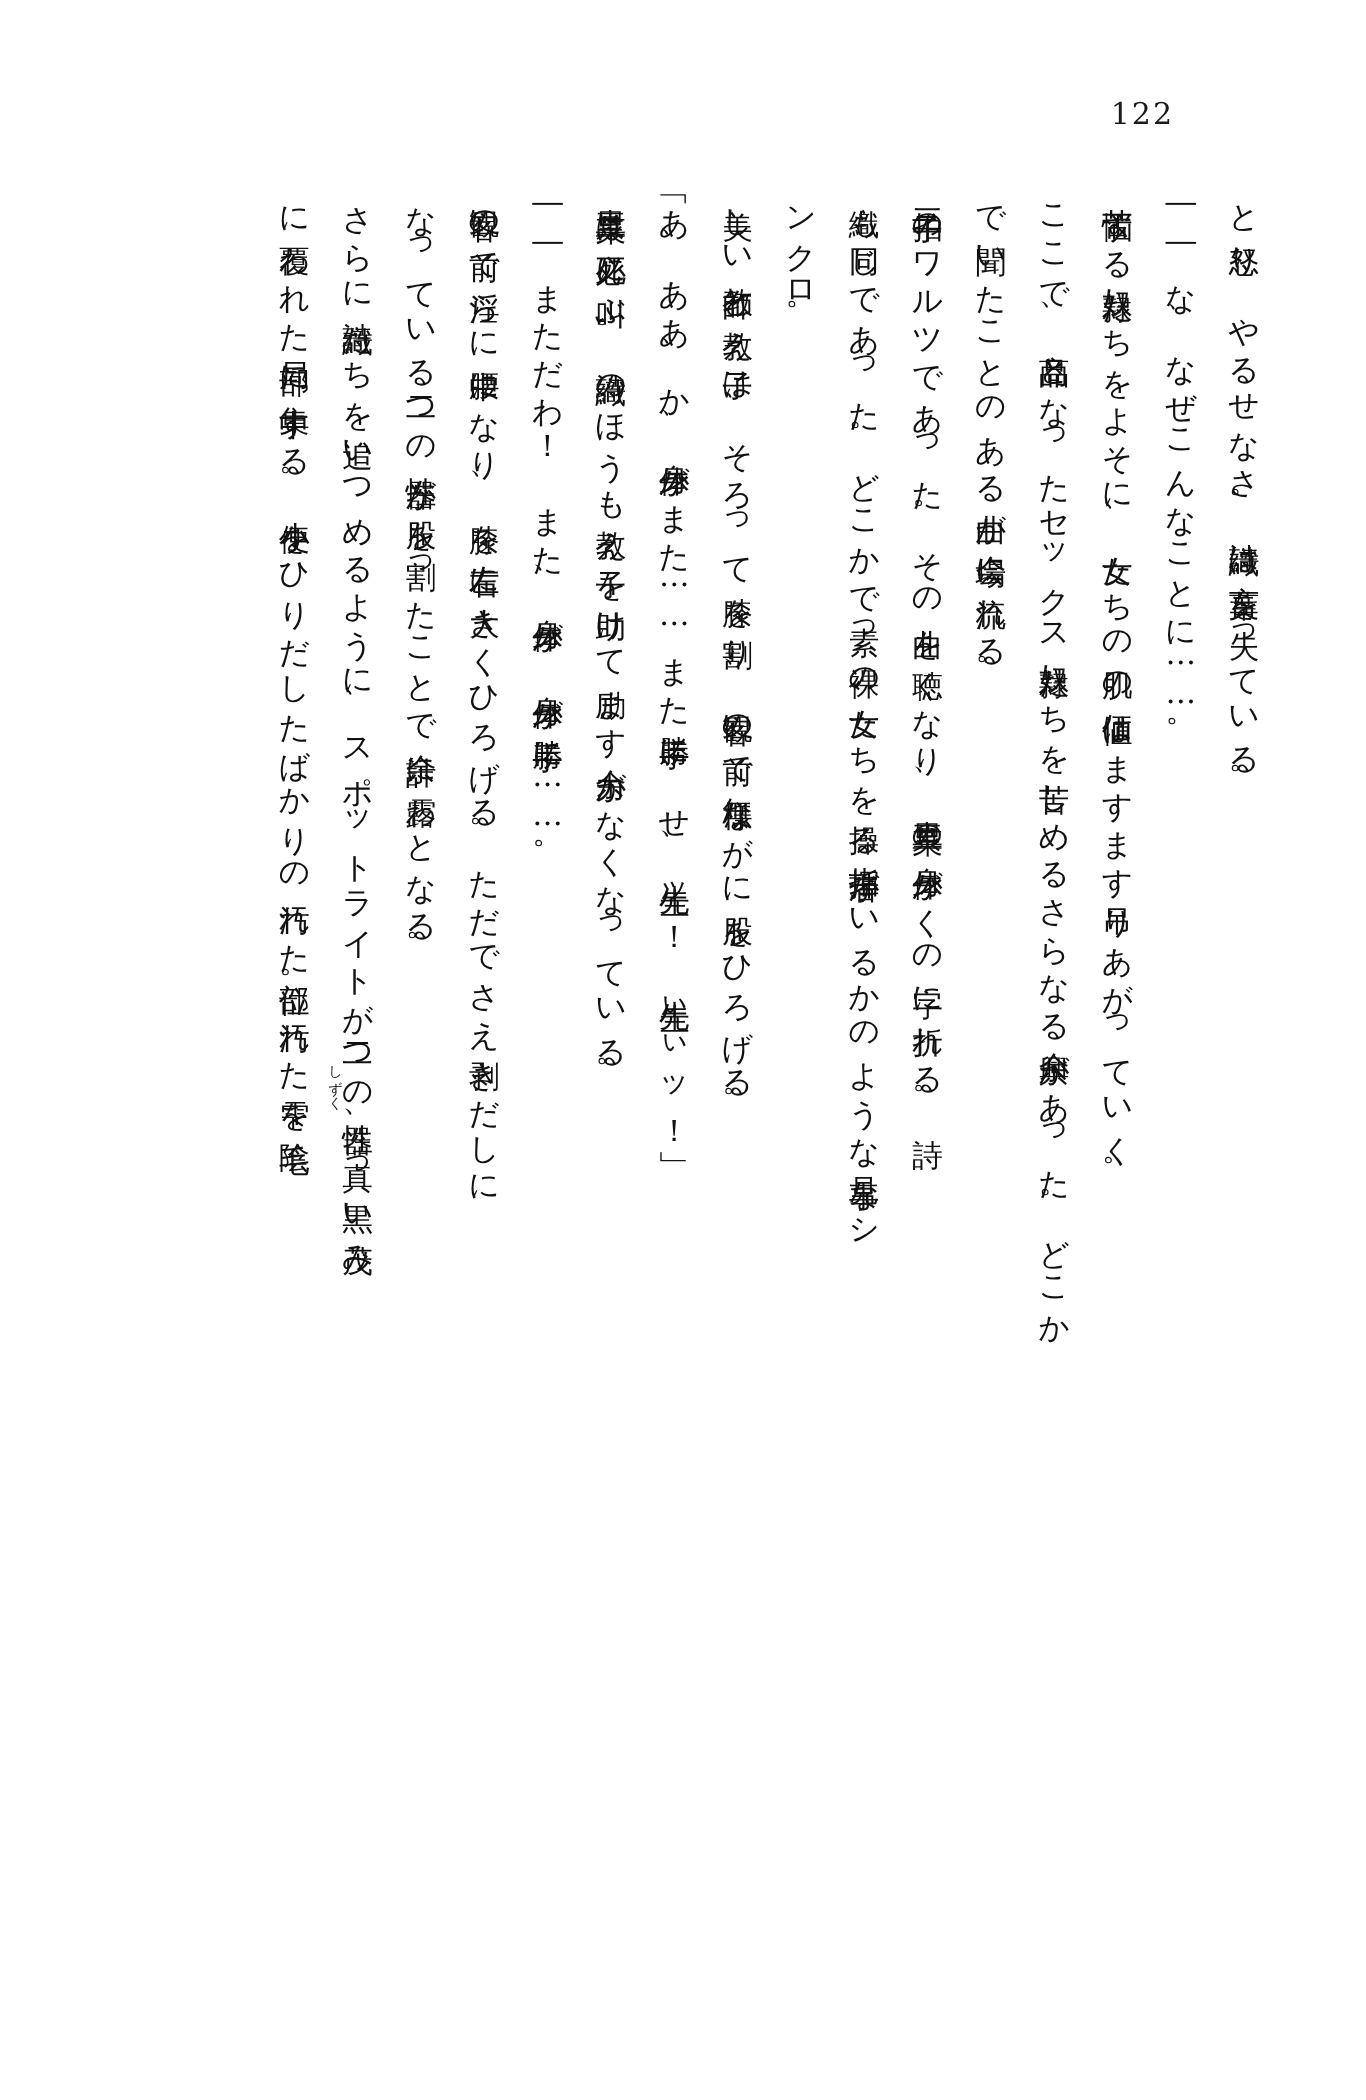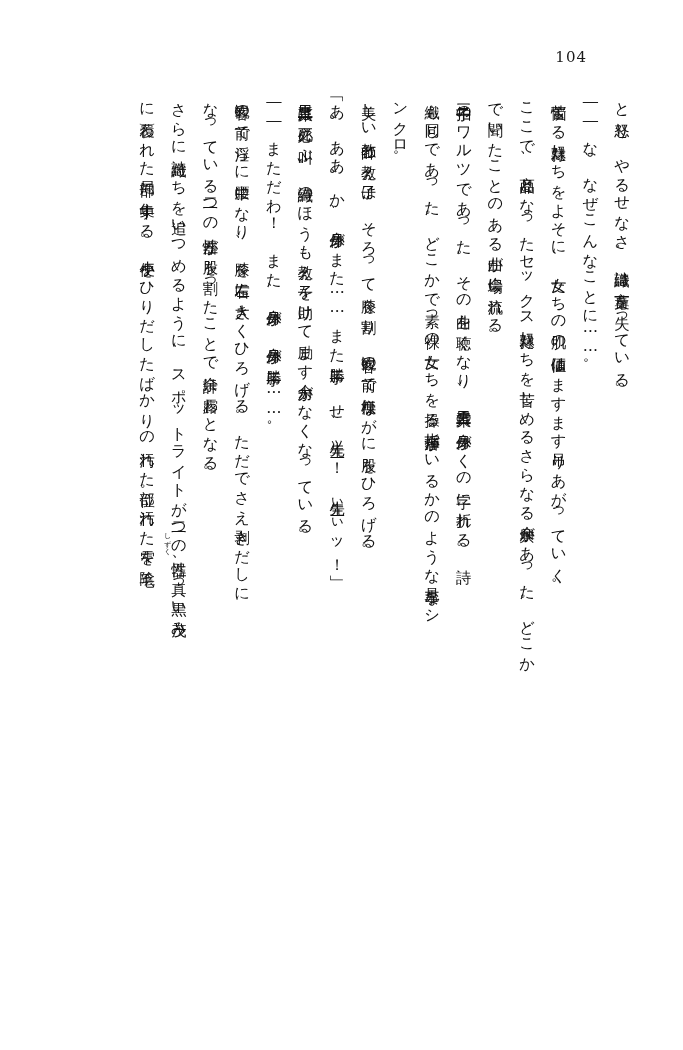--- a/index.html
+++ b/index.html
@@ -64,21 +64,21 @@
     transform: translate(1px, -50%);
     white-space: nowrap;
     color: #222;
   }
 </style>
 </head>
 <body>
 
 <div class="page">
 
-  <div class="page-number">104</div>
+  <div class="page-number">122</div>
 
   <div class="body-text">
     <p>と怒り、やるせなさ。詩織は言葉を失っている。</p>
     <p>――な、なぜこんなことに……。</p>
     <p>苦悩する奴隷たちをよそに、女たちの肌の価値はますます吊りあがっていく。</p>
     <p>ここで、商品となったセックス奴隷たちを苦しめるさらなる余興があった。どこか</p>
     <p>で聞いたことのある曲が会場に流れる。</p>
     <p>三拍子のワルツであった。その曲を聴くなり、真里菜の身体がくの字に折れる。詩</p>
     <p>織も同じであった。どこかで素っ裸の女たちを操る指揮者がいるかのような見事なシ</p>
     <p>ンクロ。</p>

